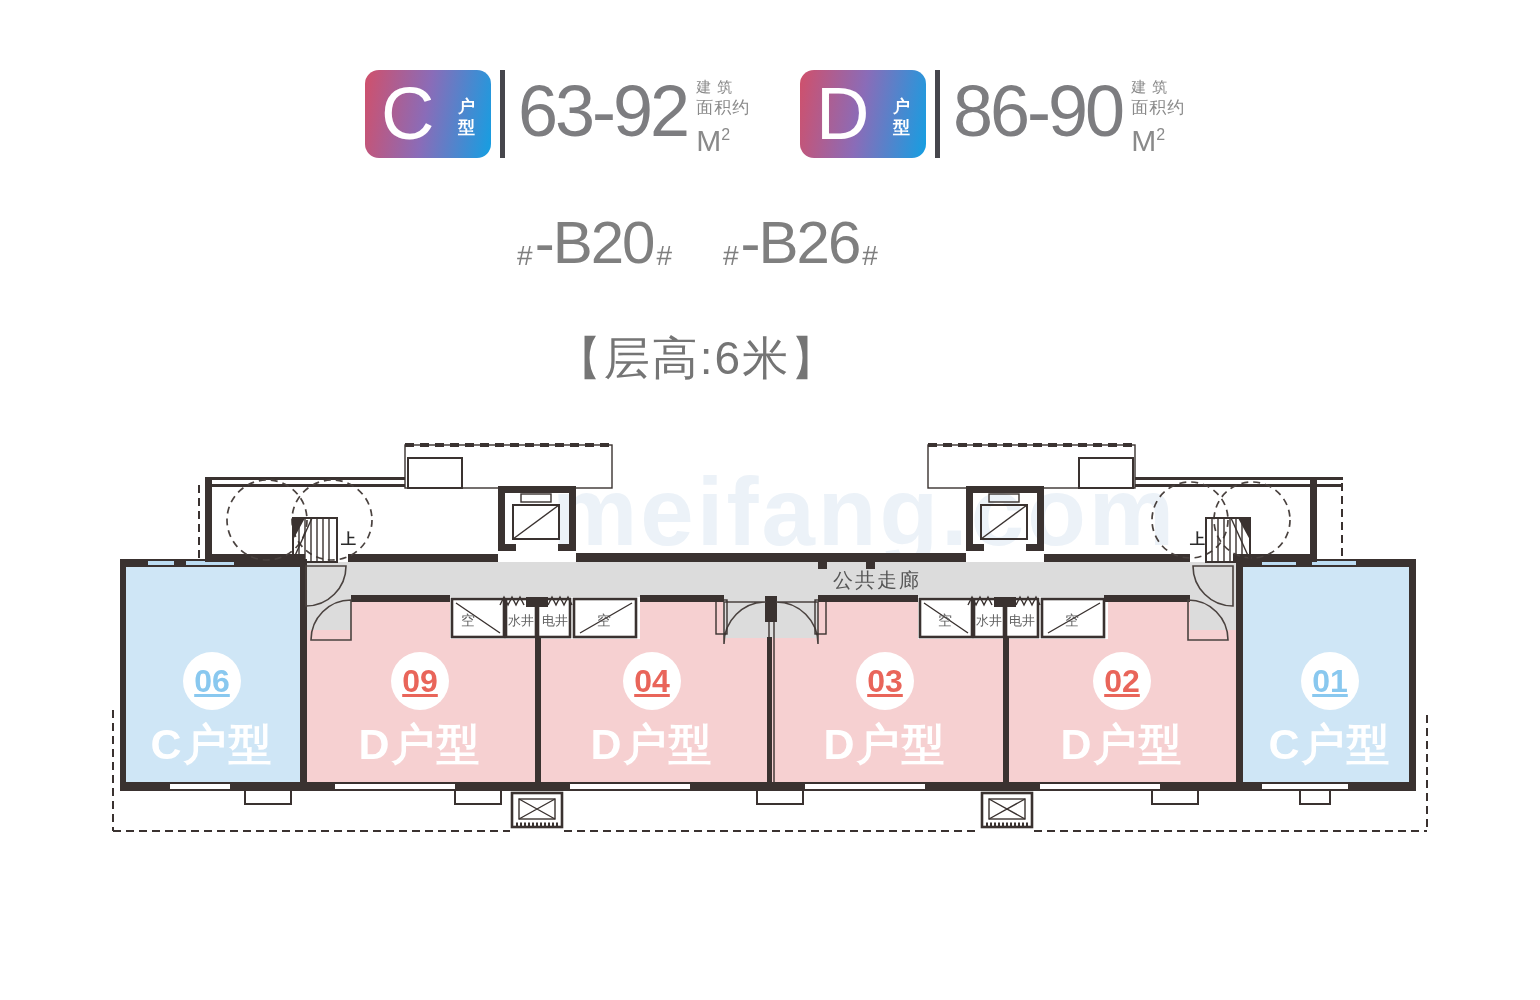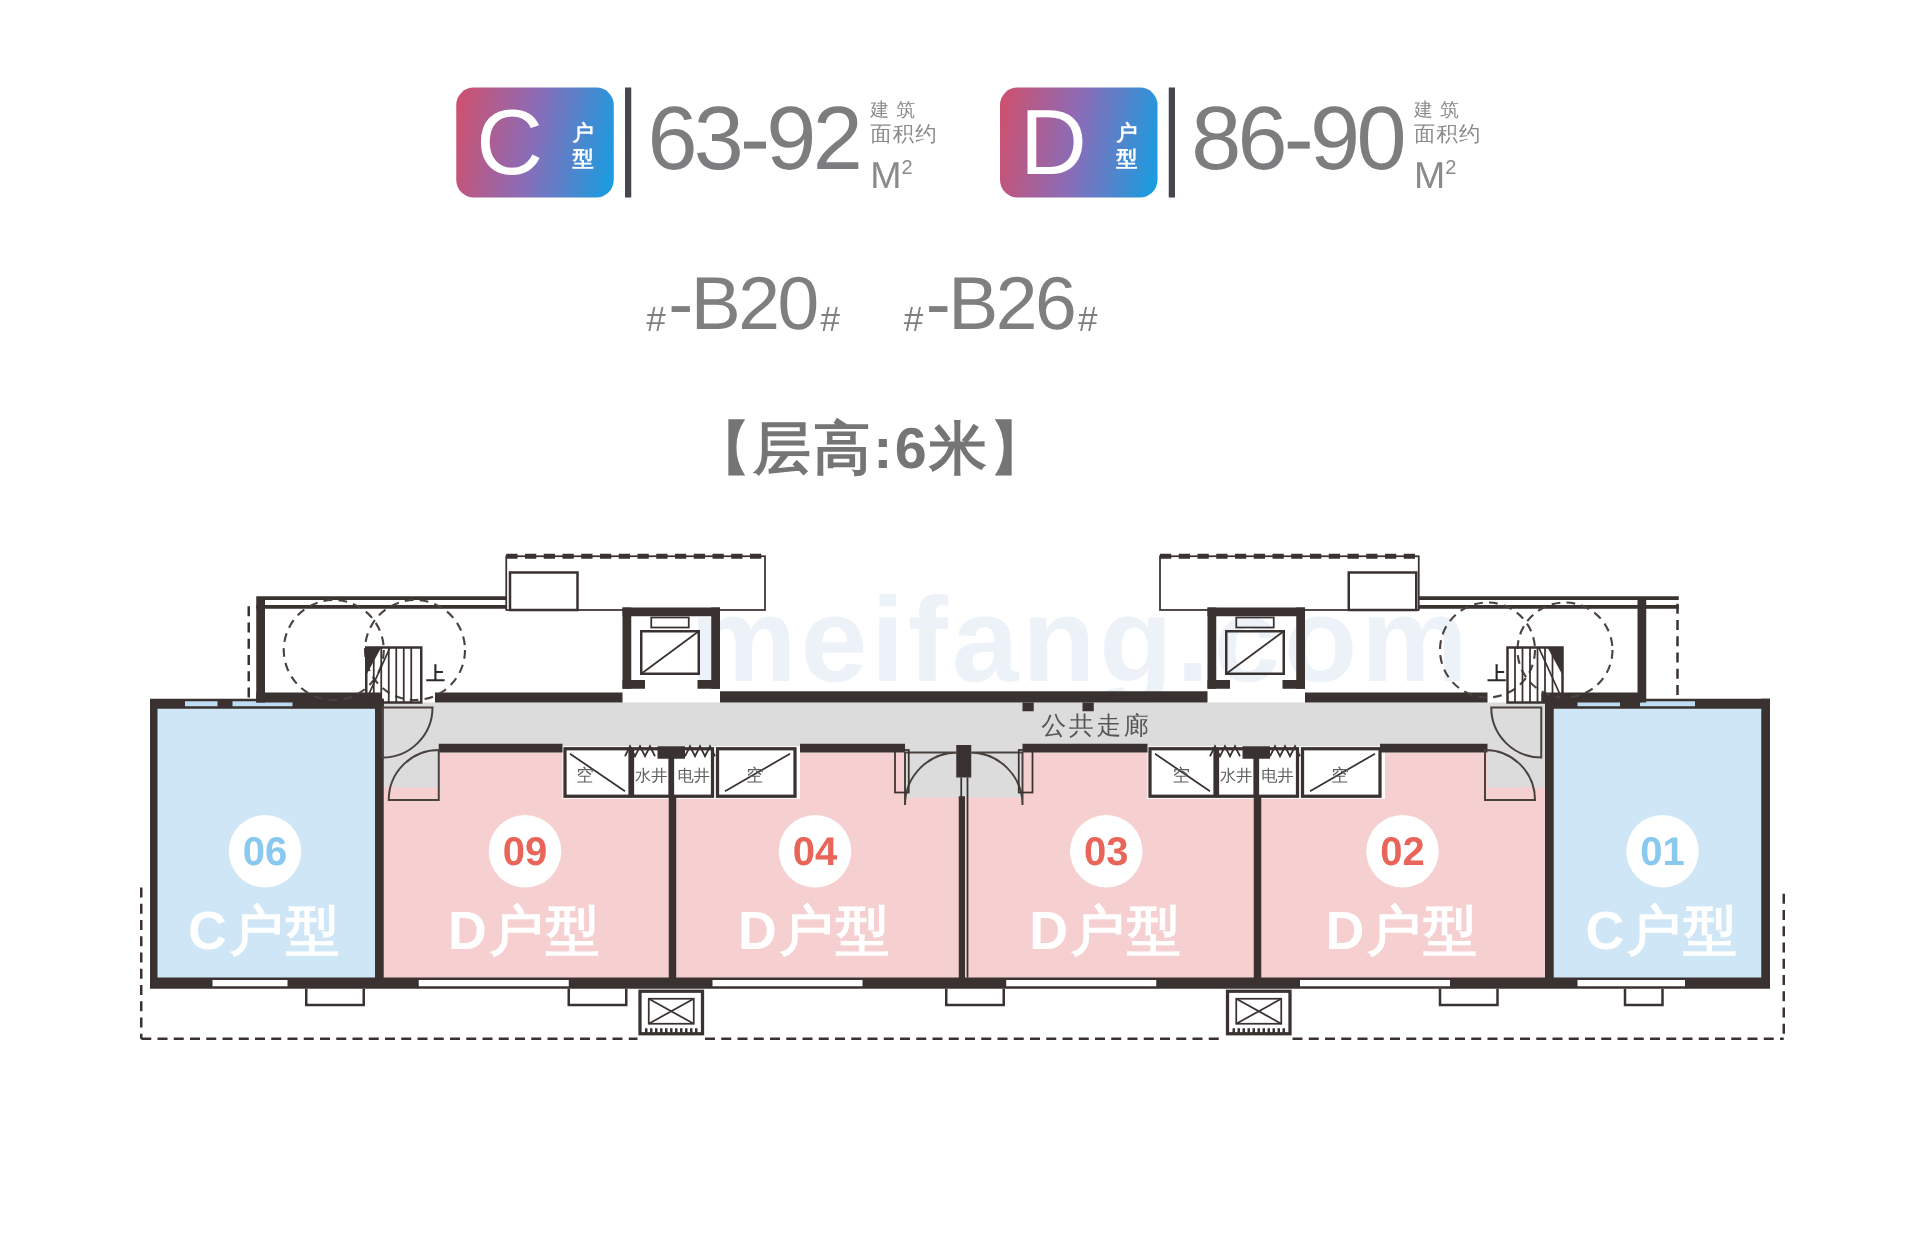--- a/index.html
+++ b/index.html
@@ -21,45 +21,45 @@
   .badge{position:relative;width:126px;height:88px;border-radius:14px;
          background:linear-gradient(100deg,#d0506b 0%,#8a6cb8 48%,#149fe2 100%);
          color:#fff;flex:0 0 auto;}
   .badge-letter{position:absolute;left:16px;top:2px;font-size:74px;line-height:84px;font-weight:400;}
   .badge-vert{position:absolute;right:16px;top:26px;display:flex;flex-direction:column;
               font-size:17px;line-height:21px;font-weight:600;text-align:center;}
   .vdivider{width:5px;height:88px;background:#46464c;margin-left:9px;margin-right:13px;flex:0 0 auto;}
   .range-num{font-size:72px;line-height:82px;font-weight:500;color:var(--gray-text);
              letter-spacing:-3px;white-space:nowrap;}
   .area-note{display:flex;flex-direction:column;margin-left:9px;padding-top:9px;color:#8a8a8a;}
-  .area-note .l1{font-size:15px;line-height:19px;letter-spacing:6px;white-space:nowrap;}
+  .area-note .l1{font-size:15px;line-height:19px;letter-spacing:6px;white-space:nowrap;font-family:Liberation Mono, monospace;}
   .area-note .l2{font-size:17px;line-height:19px;letter-spacing:1px;white-space:nowrap;}
   .area-unit{font-size:30px;line-height:32px;color:#8a8a8a;margin-top:2px;font-weight:500;}
   .area-unit sup{font-size:16px;}
 
   
   .bline{position:absolute;top:212px;left:697px;transform:translateX(-50%);
          display:flex;align-items:flex-end;white-space:nowrap;color:#7f7f7f;}
   .bline .big{font-size:60px;line-height:62px;font-weight:500;letter-spacing:-2px;}
   .bline .hash{font-size:28px;line-height:30px;margin:0 2px 3px 3px;font-weight:500;}
   .bline .gap{width:46px;}
 
   
   .floor-height{position:absolute;top:328px;left:697px;transform:translateX(-50%);
-                font-size:46px;font-weight:700;color:#757575;white-space:nowrap;letter-spacing:2px;}
+                font-size:46px;font-weight:400;color:#757575;white-space:nowrap;letter-spacing:2px;}
 
   
   .corridor-label{position:absolute;left:833px;top:567px;font-size:20px;color:#565656;letter-spacing:2px;}
   .up-label{position:absolute;font-size:15px;font-weight:bold;color:#2b2b2b;}
   .util-label{position:absolute;transform:translate(-50%,-50%);color:#5f5f5f;font-size:14px;white-space:nowrap;}
   .util-label.small{font-size:13px;letter-spacing:0;}
 
   .unit-circle{position:absolute;width:58px;height:58px;border-radius:50%;background:#fff;
                display:flex;align-items:center;justify-content:center;
-               font-size:32px;font-weight:bold;}
+               font-size:32px;font-weight:bold;text-decoration:underline;}
   .unit-circle.c{color:var(--blue-num);}
   .unit-circle.d{color:var(--red-num);}
   .unit-type{position:absolute;transform:translateX(-50%);color:#fff;font-size:43px;
              font-weight:bold;letter-spacing:2px;white-space:nowrap;}
 
   
   .caption{position:absolute;top:915px;left:773px;transform:translateX(-50%);
            font-size:29px;color:#8d8d8d;letter-spacing:13px;white-space:nowrap;}
 
   

